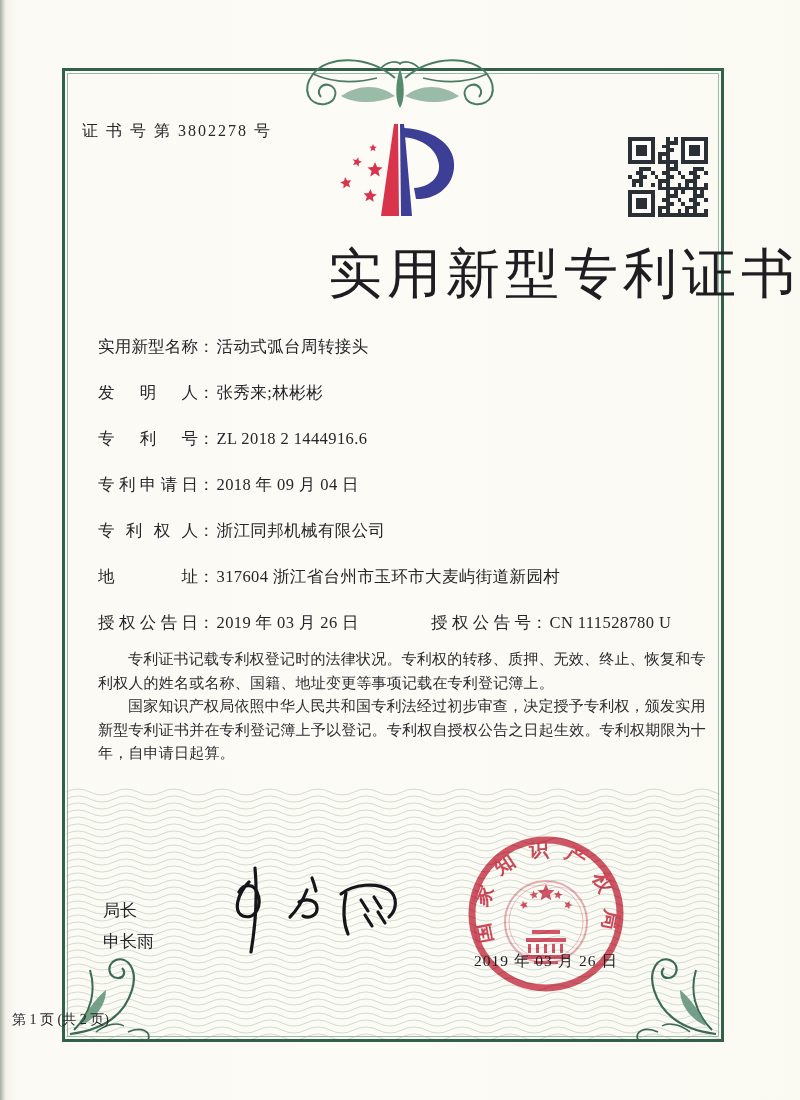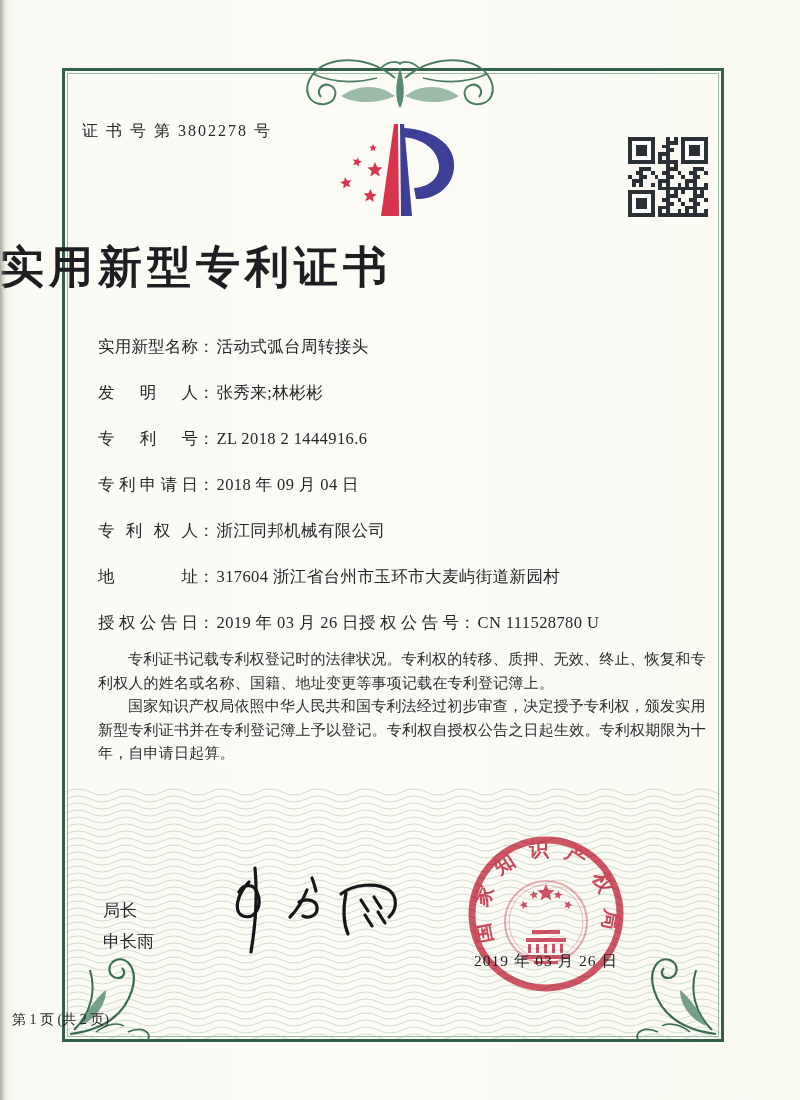--- a/index.html
+++ b/index.html
@@ -13,29 +13,29 @@
   .frame{position:absolute;left:62px;top:68px;width:662px;height:974px;border:3px solid #33604b;z-index:2}
   .frame-inner{position:absolute;inset:2px;border:1px solid #9cb9a6}
   
   #waves{position:absolute;left:66px;top:788px;width:654px;height:252px;z-index:1;opacity:.85}
   
   #decor{position:absolute;left:0;top:0;width:800px;height:1100px;z-index:3;pointer-events:none}
   
   .cert-no{position:absolute;left:82px;top:121px;font-size:16px;letter-spacing:2px;z-index:4}
   #logo{position:absolute;left:332px;top:120px;width:136px;height:100px;z-index:4}
   #qr{position:absolute;left:628px;top:137px;width:80px;height:80px;z-index:4}
-  .title{position:absolute;left:0;right:0;top:238px;text-align:left;font-size:44px;font-weight:700;
+  .title{position:absolute;left:0;right:0;top:238px;text-align:right;font-size:54px;font-weight:400;
          letter-spacing:5px;color:#1e1e22;z-index:4}
   
   .fields{position:absolute;left:98px;top:324px;width:620px;font-size:16.5px;z-index:4}
   .f-row{height:46px;line-height:46px;white-space:nowrap}
   .f-label{display:inline-block;width:100px;text-align:justify;text-align-last:justify;vertical-align:top}
   .f-colon{display:inline-block;margin-right:2px}
   .f-value{letter-spacing:.4px}
-  .f-pair2{}
+  .f-pair2{margin-left:72px}
   
   .paras{position:absolute;left:98px;top:648px;width:612px;font-size:15px;line-height:23.5px;
          color:#2c2c31;z-index:4}
   .paras p{text-indent:2em;margin:0;letter-spacing:.2px}
   
   .officer{position:absolute;left:103px;top:895px;font-size:17px;line-height:31px;z-index:4}
   #signature{position:absolute;left:215px;top:860px;width:210px;height:105px;z-index:5}
   #seal{position:absolute;left:462px;top:830px;width:168px;height:168px;z-index:5;
         mix-blend-mode:multiply;opacity:.93}
   .seal-date{position:absolute;left:452px;top:951px;width:188px;text-align:center;font-size:15.5px;

